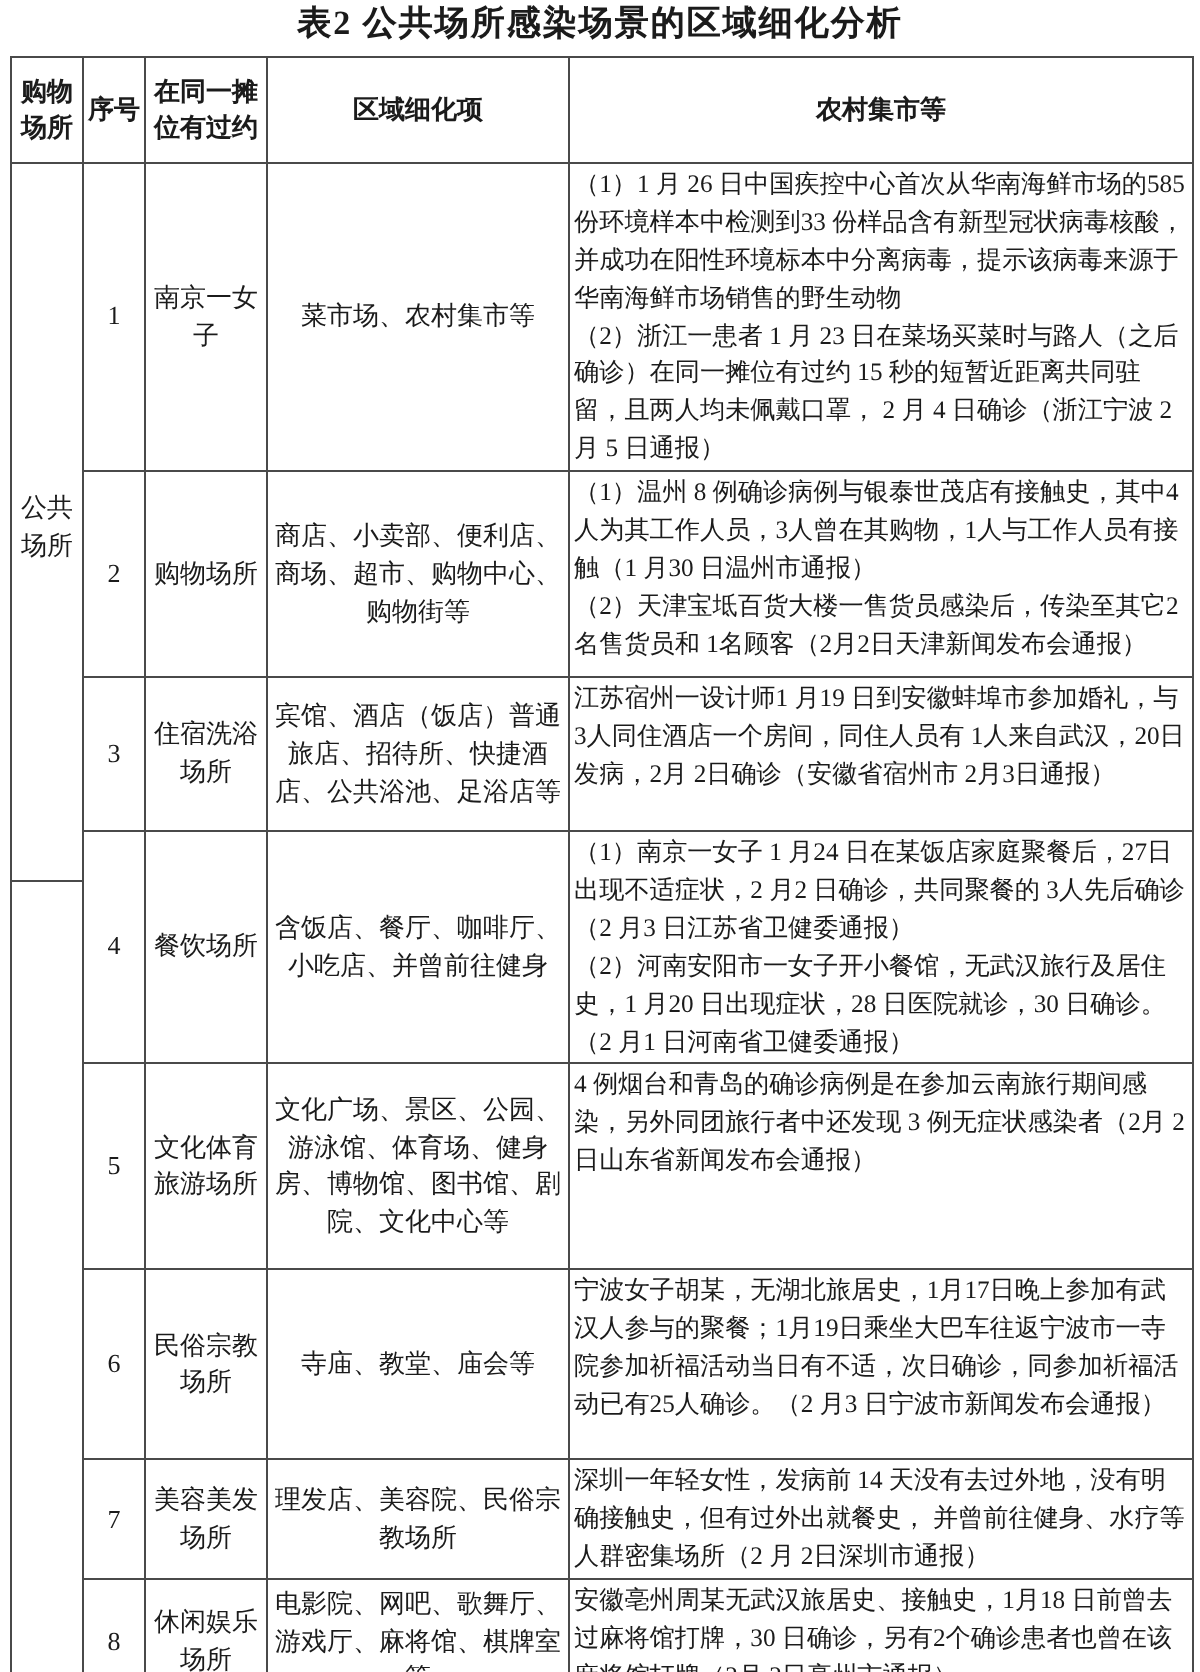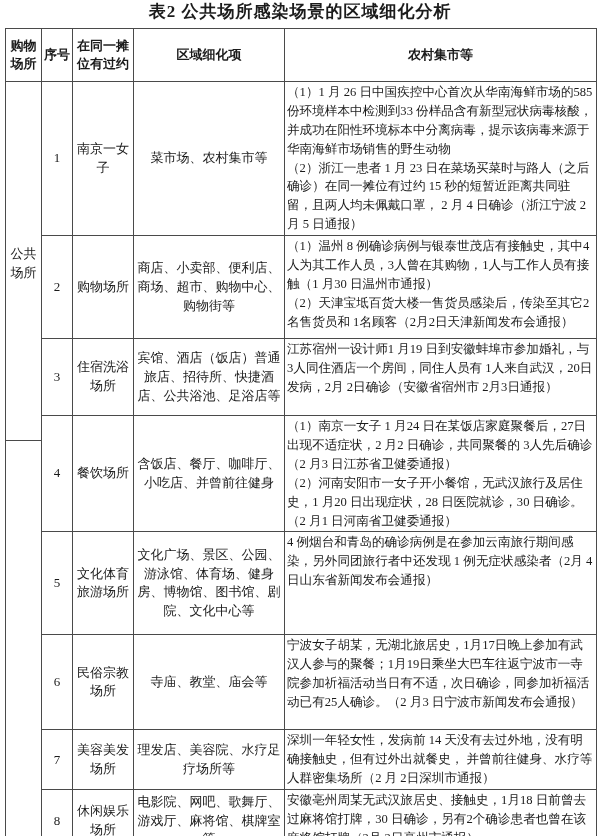--- a/index.html
+++ b/index.html
@@ -133,32 +133,32 @@
     <td class="center">4</td>
     <td class="center">餐饮场所</td>
     <td class="center">含饭店、餐厅、咖啡厅、小吃店、并曾前往健身</td>
     <td class="case">（1）南京一女子 1 月24 日在某饭店家庭聚餐后，27日出现不适症状，2 月2 日确诊，共同聚餐的 3人先后确诊（2 月3 日江苏省卫健委通报）
 （2）河南安阳市一女子开小餐馆，无武汉旅行及居住史，1 月20 日出现症状，28 日医院就诊，30 日确诊。（2 月1 日河南省卫健委通报）</td>
   </tr>
   <tr class="r5">
     <td class="center">5</td>
     <td class="center">文化体育旅游场所</td>
     <td class="center">文化广场、景区、公园、游泳馆、体育场、健身房、博物馆、图书馆、剧院、文化中心等</td>
-    <td class="case">4 例烟台和青岛的确诊病例是在参加云南旅行期间感染，另外同团旅行者中还发现 1 例无症状感染者（2月 4 日山东省新闻发布会通报）</td>
+    <td class="case">4 例烟台和青岛的确诊病例是在参加云南旅行期间感染，另外同团旅行者中还发现 3 例无症状感染者（2月 2 日山东省新闻发布会通报）</td>
   </tr>
   <tr class="r6">
     <td class="center">6</td>
     <td class="center">民俗宗教场所</td>
     <td class="center">寺庙、教堂、庙会等</td>
     <td class="case">宁波女子胡某，无湖北旅居史，1月17日晚上参加有武汉人参与的聚餐；1月19日乘坐大巴车往返宁波市一寺院参加祈福活动当日有不适，次日确诊，同参加祈福活动已有25人确诊。（2 月3 日宁波市新闻发布会通报）</td>
   </tr>
   <tr class="r7">
     <td class="center">7</td>
     <td class="center">美容美发场所</td>
-    <td class="center">理发店、美容院、水疗足疗场所等</td>
+    <td class="center">理发店、美容院、民俗宗教场所</td>
     <td class="case">深圳一年轻女性，发病前 14 天没有去过外地，没有明确接触史，但有过外出就餐史， 并曾前往健身、水疗等人群密集场所（2 月 2日深圳市通报）</td>
   </tr>
   <tr class="r8">
     <td class="center">8</td>
     <td class="center">休闲娱乐场所</td>
     <td class="center">电影院、网吧、歌舞厅、游戏厅、麻将馆、棋牌室等</td>
     <td class="case">安徽亳州周某无武汉旅居史、接触史，1月18 日前曾去过麻将馆打牌，30 日确诊，另有2个确诊患者也曾在该麻将馆打牌（2月 2日亳州市通报）</td>
   </tr>
 </tbody>
   </table>

